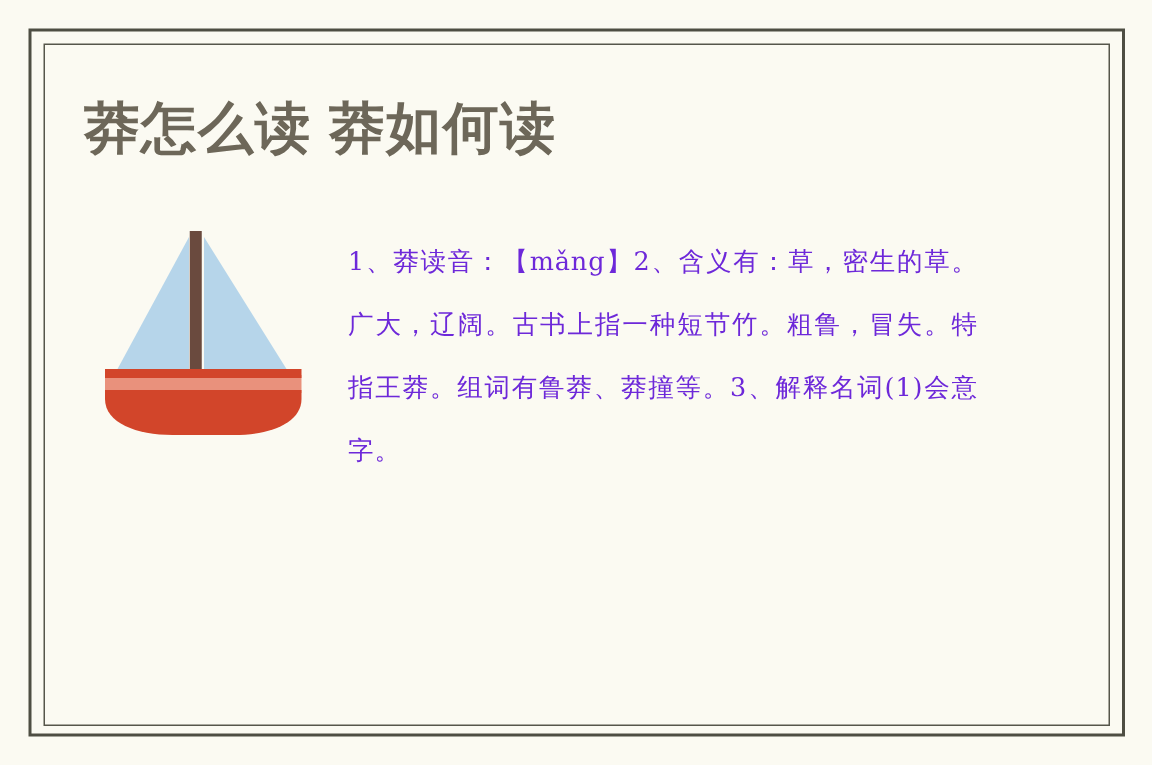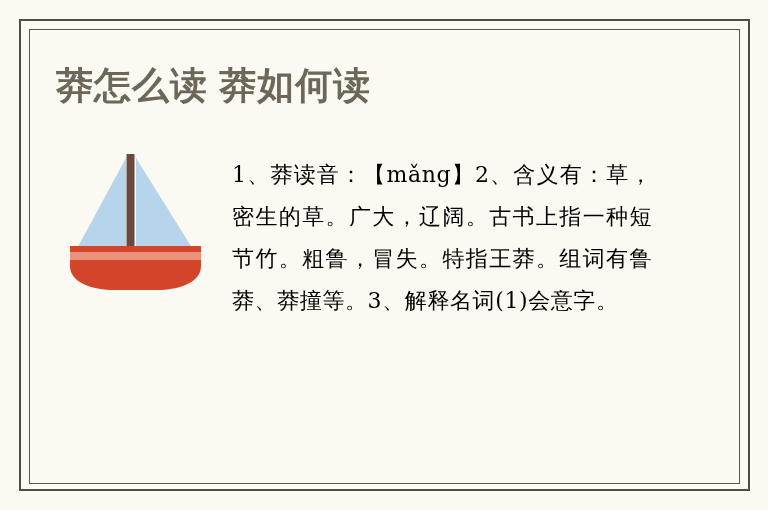--- a/index.html
+++ b/index.html
@@ -78,23 +78,23 @@
   }
   .boat svg { display: block; }
 
   
   .body-text {
     position: absolute;
     left: 176px;
     top: 4px;
     width: 420px;
     font-family: "DejaVu Serif", "Liberation Serif", serif;
-    font-size: 22px;
+    font-size: 17px;
     line-height: 42px;
-    color: #000000;
+    color: #6d28d9;
     letter-spacing: 0.6px;
     text-align: justify;
     text-justify: inter-character;
     word-break: break-all;
   }
 
   
   .watermark {
     position: absolute;
     left: 649px;

